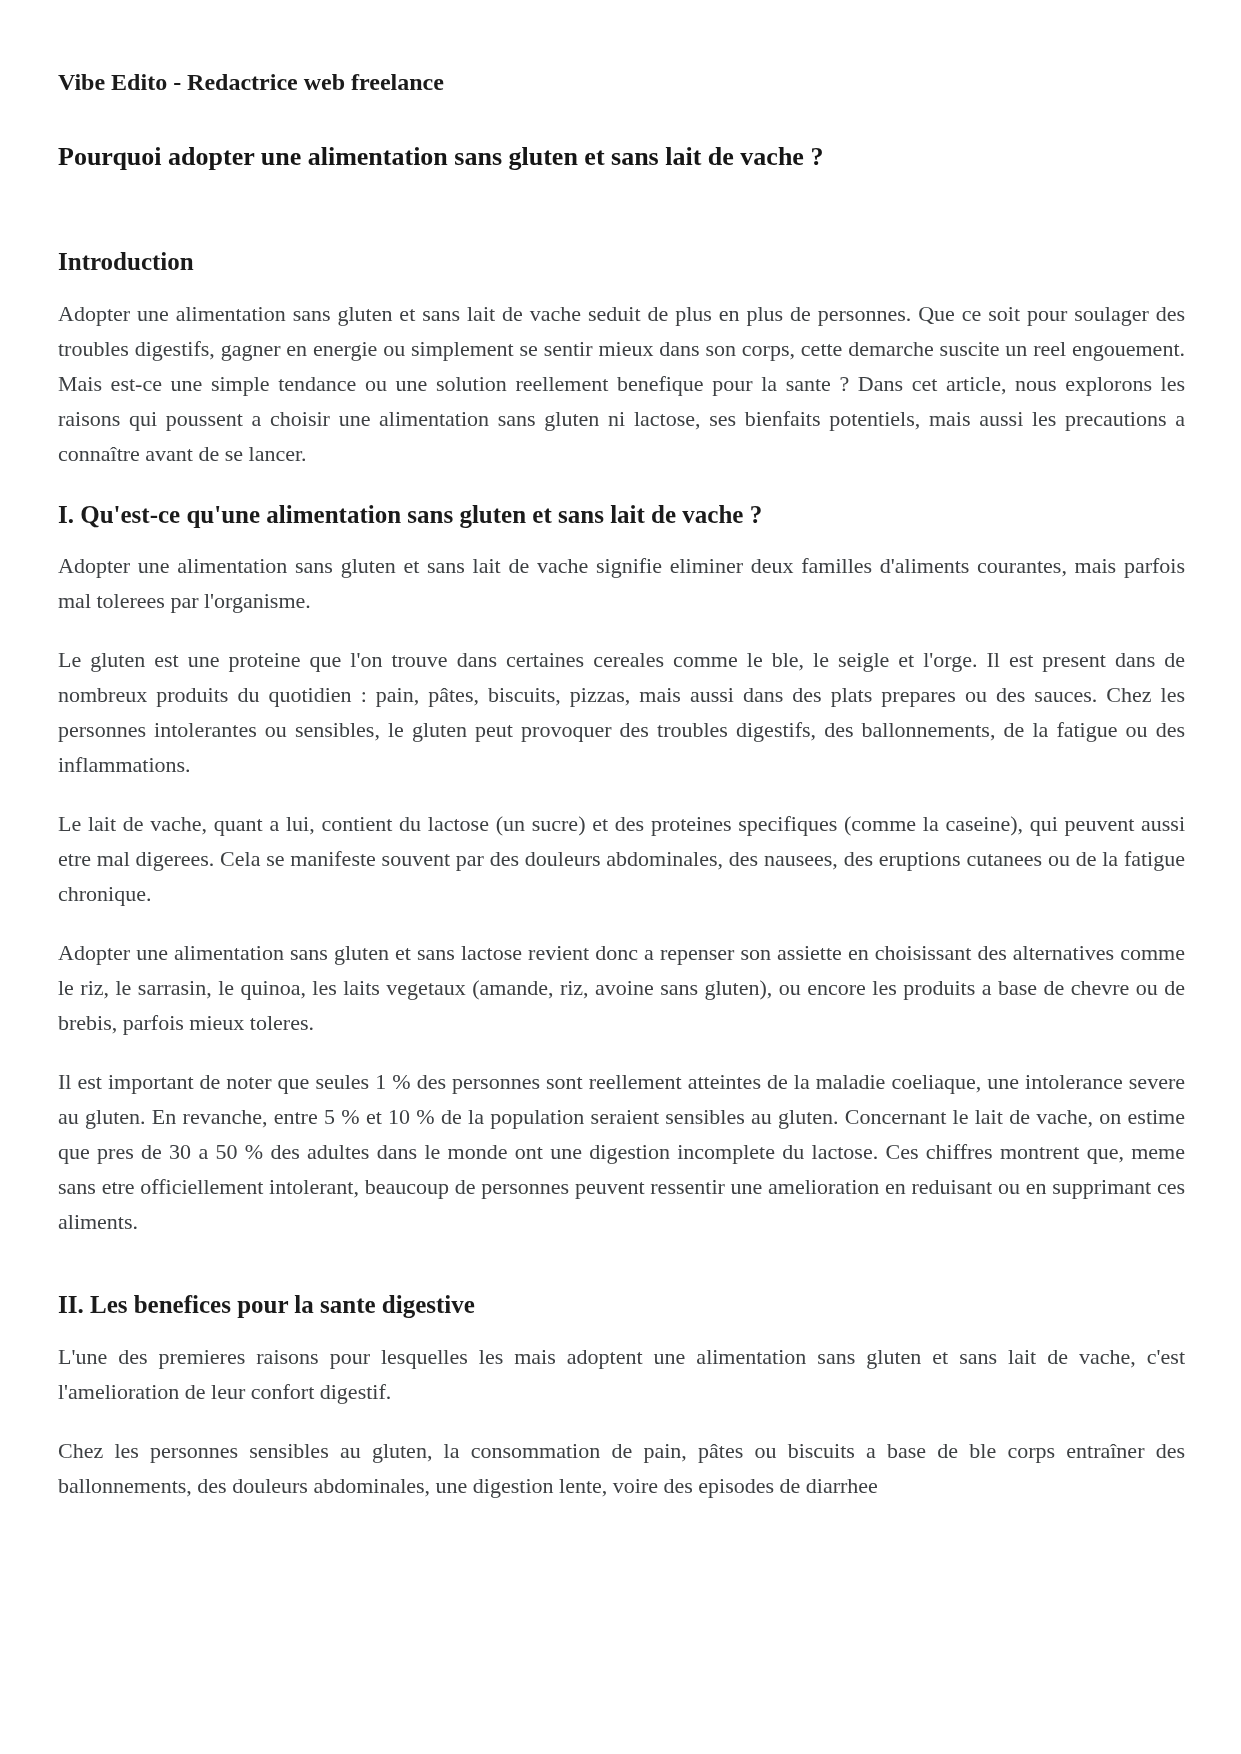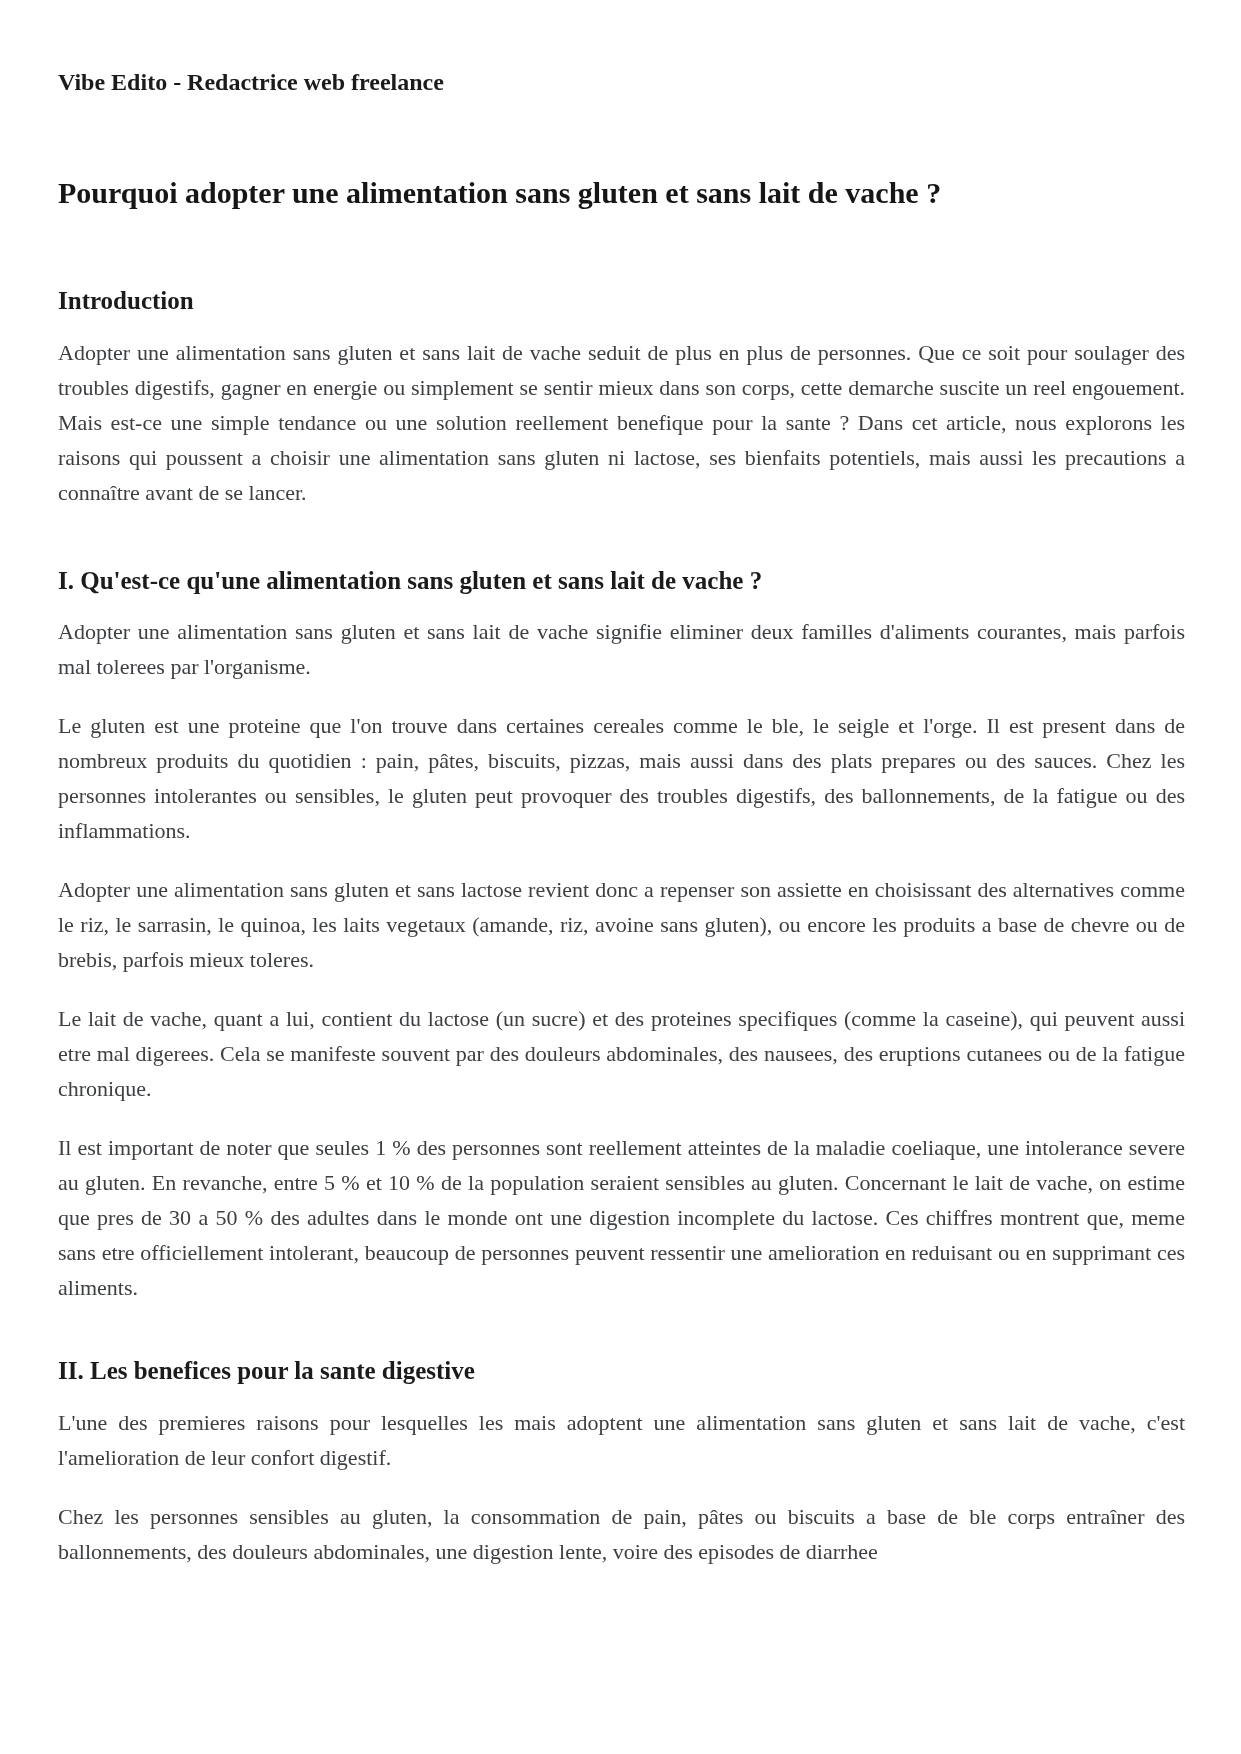--- a/index.html
+++ b/index.html
@@ -16,29 +16,29 @@
     padding: 68px 56px 0 58px;
     font-family: Liberation Serif, serif;
   }
   .site-header {
     font-size: 24px;
     font-weight: bold;
     color: #1b1b1b;
     line-height: 1.2;
   }
   .article-title {
-    margin-top: 78px;
-    font-size: 30px;
+    margin-top: 44px;
+    font-size: 26px;
     font-weight: bold;
     color: #161616;
     line-height: 1.2;
     white-space: nowrap;
   }
   h2.section-heading {
-    margin-top: 57px;
+    margin-top: 30px;
     font-size: 25px;
     font-weight: bold;
     color: #1b1b1b;
     line-height: 1.15;
   }
   section.intro h2.section-heading { margin-top: 76px; }
   section.benefits h2.section-heading { margin-top: 52px; }
   p.body-paragraph {
     margin-top: 24px;
     font-size: 22px;
@@ -59,22 +59,22 @@
 
   <section class="intro">
     <h2 class="section-heading">Introduction</h2>
     <p class="body-paragraph">Adopter une alimentation sans gluten et sans lait de vache seduit de plus en plus de personnes. Que ce soit pour soulager des troubles digestifs, gagner en energie ou simplement se sentir mieux dans son corps, cette demarche suscite un reel engouement. Mais est-ce une simple tendance ou une solution reellement benefique pour la sante ? Dans cet article, nous explorons les raisons qui poussent a choisir une alimentation sans gluten ni lactose, ses bienfaits potentiels, mais aussi les precautions a connaître avant de se lancer.</p>
   </section>
 
   <section class="definition">
     <h2 class="section-heading">I. Qu'est-ce qu'une alimentation sans gluten et sans lait de vache ?</h2>
     <p class="body-paragraph">Adopter une alimentation sans gluten et sans lait de vache signifie eliminer deux familles d'aliments courantes, mais parfois mal tolerees par l'organisme.</p>
     <p class="body-paragraph">Le gluten est une proteine que l'on trouve dans certaines cereales comme le ble, le seigle et l'orge. Il est present dans de nombreux produits du quotidien : pain, pâtes, biscuits, pizzas, mais aussi dans des plats prepares ou des sauces. Chez les personnes intolerantes ou sensibles, le gluten peut provoquer des troubles digestifs, des ballonnements, de la fatigue ou des inflammations.</p>
+    <p class="body-paragraph">Le lait de vache, quant a lui, contient du lactose (un sucre) et des proteines specifiques (comme la caseine), qui peuvent aussi etre mal digerees. Cela se manifeste souvent par des douleurs abdominales, des nausees, des eruptions cutanees ou de la fatigue chronique.</p>
     <p class="body-paragraph">Adopter une alimentation sans gluten et sans lactose revient donc a repenser son assiette en choisissant des alternatives comme le riz, le sarrasin, le quinoa, les laits vegetaux (amande, riz, avoine sans gluten), ou encore les produits a base de chevre ou de brebis, parfois mieux toleres.</p>
-    <p class="body-paragraph">Le lait de vache, quant a lui, contient du lactose (un sucre) et des proteines specifiques (comme la caseine), qui peuvent aussi etre mal digerees. Cela se manifeste souvent par des douleurs abdominales, des nausees, des eruptions cutanees ou de la fatigue chronique.</p>
     <p class="body-paragraph">Il est important de noter que seules 1 % des personnes sont reellement atteintes de la maladie coeliaque, une intolerance severe au gluten. En revanche, entre 5 % et 10 % de la population seraient sensibles au gluten. Concernant le lait de vache, on estime que pres de 30 a 50 % des adultes dans le monde ont une digestion incomplete du lactose. Ces chiffres montrent que, meme sans etre officiellement intolerant, beaucoup de personnes peuvent ressentir une amelioration en reduisant ou en supprimant ces aliments.</p>
   </section>
 
   <section class="benefits">
     <h2 class="section-heading">II. Les benefices pour la sante digestive</h2>
     <p class="body-paragraph">L'une des premieres raisons pour lesquelles les mais adoptent une alimentation sans gluten et sans lait de vache, c'est l'amelioration de leur confort digestif.</p>
     <p class="body-paragraph">Chez les personnes sensibles au gluten, la consommation de pain, pâtes ou biscuits a base de ble corps entraîner des ballonnements, des douleurs abdominales, une digestion lente, voire des episodes de diarrhee</p>
   </section>
 
 </div>

